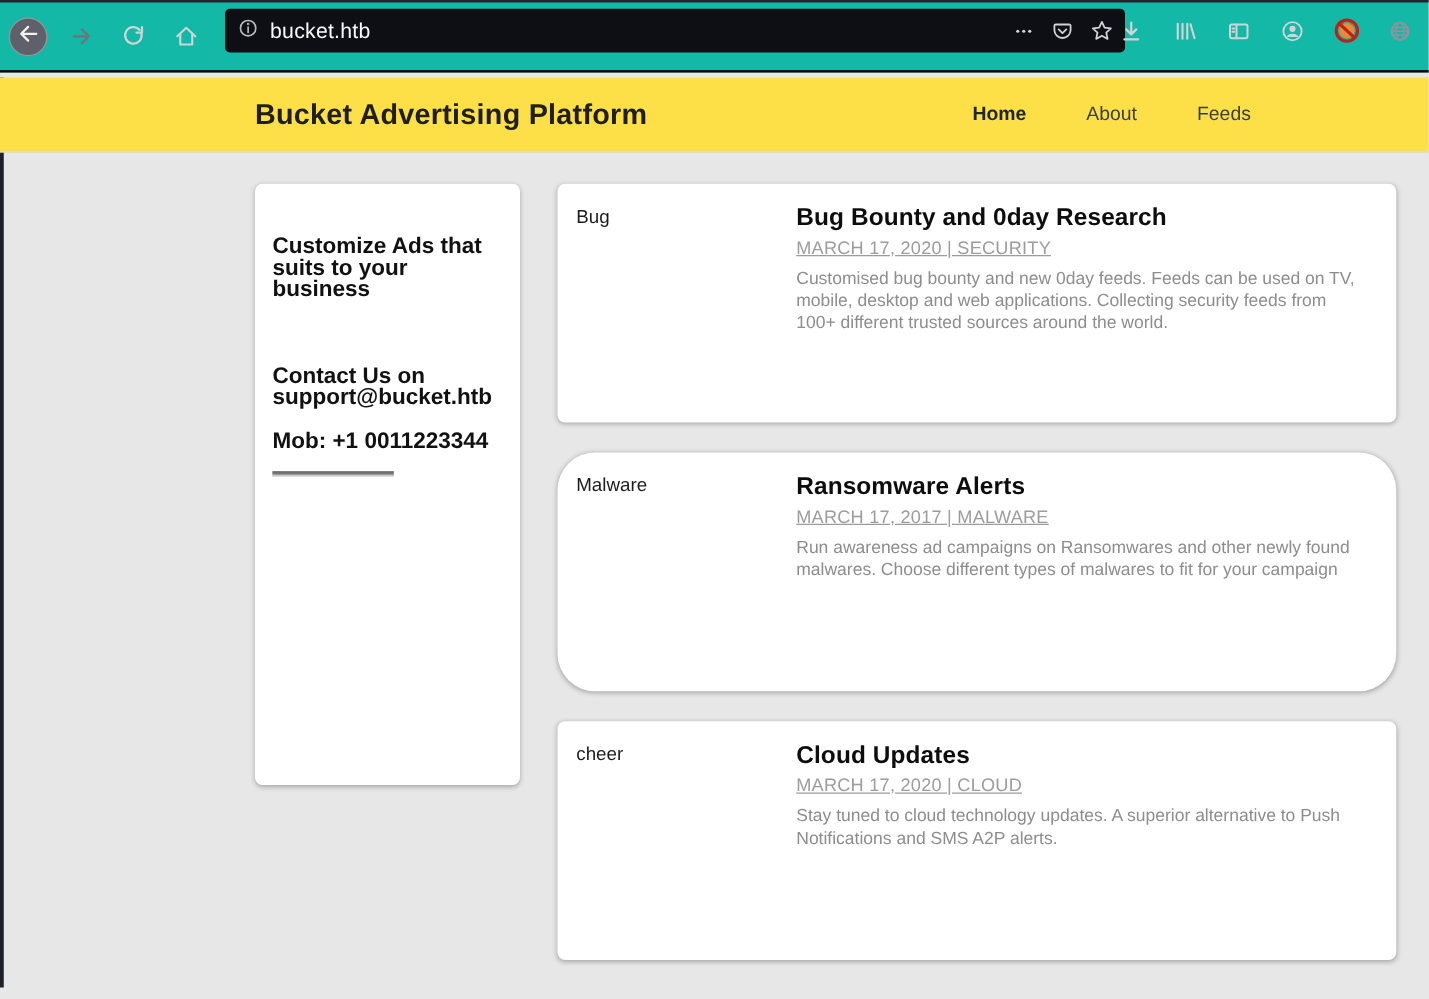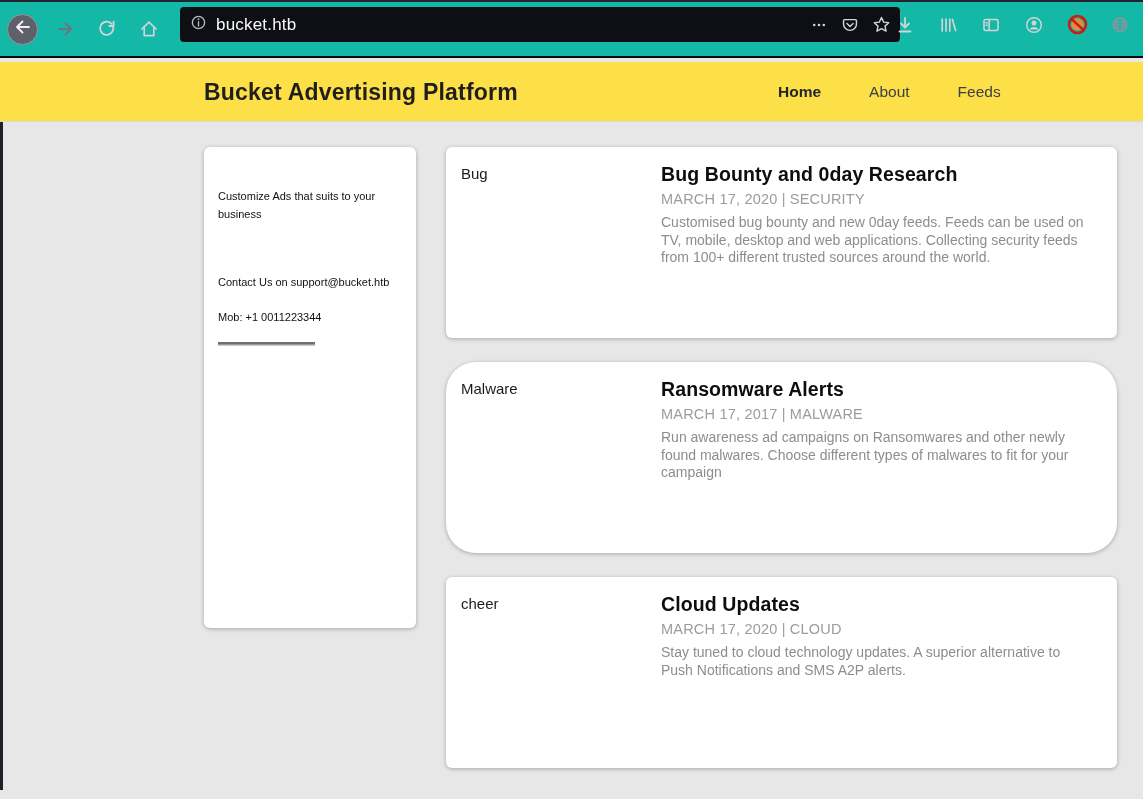--- a/index.html
+++ b/index.html
@@ -48,36 +48,36 @@
   .site-nav { position:absolute; left:778px; top:0; height:60px; display:flex;
     align-items:center; gap:48px; }
   .nav-link { font-size:15.5px; color:#3c4046; cursor:pointer; }
   .nav-link.active { font-weight:bold; color:#23262b; }
 
   
   .card { position:absolute; background:#ffffff; border-radius:6px;
     box-shadow:0 1px 4px rgba(0,0,0,.28); }
 
   .contact-card { left:204px; top:147px; width:212px; height:481px; padding:41px 14px 0 14px; }
-  .contact-block { font-size:11px; font-weight:normal; color:#111; line-height:17.5px; }
+  .contact-block { font-size:18px; font-weight:bold; color:#111; line-height:17.5px; }
   .contact-block + .contact-block { margin-top:17px; }
   .blk-1 { margin-bottom:51px; }
   .blk-3 { margin-top:16px; }
   .contact-rule { margin-top:16px; width:97px; height:4px; border:0;
     border-top:2px solid #6f6f6f; border-bottom:1px solid #c9c9c9; background:#9a9a9a; }
 
-  .article-card { left:446px; width:671px; height:191px; display:flex;gap:24px; }
+  .article-card { left:446px; width:671px; height:191px; display:flex; }
   .article-1 { top:147px; }
   .article-2 { top:362px;border-radius:30px; }
   .article-3 { top:577px; }
   .article-img-col { width:191px; padding:18px 10px 0 15px; flex:0 0 auto; }
   .img-alt { font-size:15px; color:#1c1c1c; }
   .article-body-col { flex:1 1 auto; padding:16px 22px 0 0; }
   .article-title { font-size:19.5px; font-weight:bold; color:#0d0d0d; letter-spacing:.1px; }
-  .article-meta { margin-top:5px; font-size:14.5px; color:#9c9c9c; letter-spacing:.2px; }
+  .article-meta { margin-top:5px; font-size:14.5px; color:#9c9c9c; letter-spacing:.2px;text-decoration:underline; }
   .article-text { margin-top:7px; font-size:14px; color:#8d8d8d; line-height:17.5px; }
 </style>
 </head>
 <body>
 
 <div class="chrome">
   <div class="nav-btns">
     <div class="back-circle">
       <span>
         <svg width="20" height="20" viewBox="0 0 20 20" fill="none" stroke="currentColor" stroke-width="1.8" stroke-linecap="round" stroke-linejoin="round">

